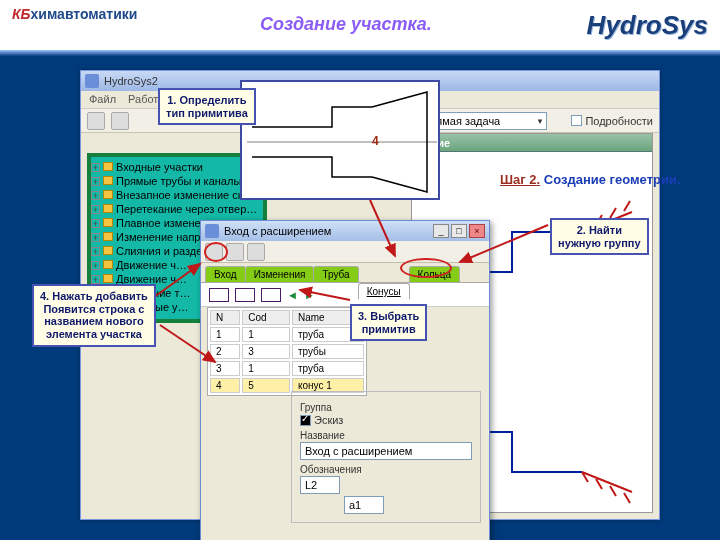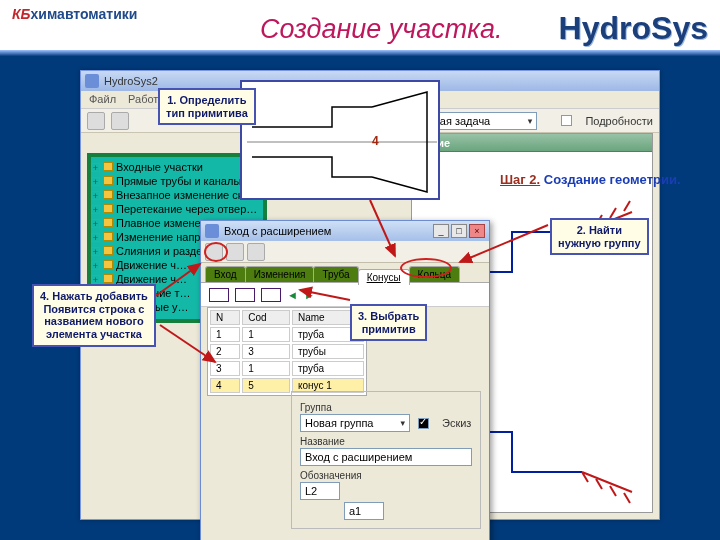--- a/index.html
+++ b/index.html
@@ -8,54 +8,54 @@
     background: linear-gradient(180deg, #fff 0 55px, #003a7a 55px 540px);
     font-family: Tahoma, Arial, sans-serif;
     font-size: 11px;
     position: relative;
     overflow: hidden;
   }
   
   #header { position:absolute; left:0; top:0; width:720px; height:56px; background:#fff; }
   #logo { position:absolute; left:12px; top:6px; font-size:14px; font-weight:bold; color:#204a8b; }
   #logo .red { color:#c1272d; font-weight:bold; font-style:italic;}
-  #title { position:absolute; left:260px; top:14px; font-size:27px; font-style:italic; font-weight:normal; color:#be185d; }
-  #brand { position:absolute; right:12px; top:10px; font-size:32px; font-weight:bold; color:#1b3f7a; text-shadow:1px 1px 0 #9bb8e0; margin-left:11px;}
+  #title { position:absolute; left:260px; top:14px; font-size:18px; font-style:italic; font-weight:bold; color:#8b5cf6; }
+  #brand { position:absolute; right:12px; top:10px; font-size:26px; font-weight:bold; color:#1b3f7a; text-shadow:1px 1px 0 #9bb8e0; font-style:italic;margin-left:11px;}
   .topstripe { position:absolute; left:0; top:50px; width:720px; height:6px; background:linear-gradient(180deg,#9ec3ff,#0a3d83);}
   
   #mainwin { position:absolute; left:80px; top:70px; width:580px; height:450px; background:#ece9d8; border:1px solid #7a96df; box-shadow:0 0 4px rgba(0,0,0,.3); }
   #mainwin .titlebar { height:20px; background:linear-gradient(180deg,#c8d9f3,#9db8e6); display:flex; align-items:center; padding:0 4px; font-size:11px; color:#333; }
   #mainwin .titlebar .ticon{width:14px;height:14px;background:#6b8ed8;border-radius:2px;margin-right:5px;}
   #mainwin .menubar { height:18px; background:#ece9d8; display:flex; gap:12px; padding:2px 8px; font-size:11px; color:#555; border-bottom:1px solid #ccc;}
   #mainwin .toolbar { height:24px; background:#f2f0e6; border-bottom:1px solid #c9c5b2; display:flex; align-items:center; gap:6px; padding:0 6px;}
   .tbtn { width:18px;height:18px;background:#ddd;border:1px solid #aaa;border-radius:2px;}
   .select { background:#fff;border:1px solid #7f9db9;height:18px;font-size:11px;padding:0 4px;display:flex;align-items:center;min-width:130px;justify-content:space-between;}
   .select::after{content:"▾";font-size:9px;color:#333;margin-left:6px;}
-  .chk { display:flex;align-items:center;gap:13px;font-size:11px;color:#333;}
+  .chk { display:flex;align-items:center;gap:3px;font-size:11px;color:#333;}
   .chk .box{width:11px;height:11px;border:1px solid #7f9db9;background:#fff;}
   .canvasarea{position:absolute;left:330px;top:62px;right:6px;bottom:6px;background:#fff;border:1px solid #999;}
   .canvhdr{background:linear-gradient(180deg,#98c2a7,#6aa57d);height:18px;color:#fff;font-weight:bold;font-size:11px;display:flex;align-items:center;padding:0 6px;border-bottom:1px solid #577;}
 
   
   .tree{position:absolute;left:6px;top:82px;width:180px;height:170px;background:#14b8a6;border:4px solid #15803d;overflow:hidden;font-size:11px;padding:3px 0;}
   .tree .item{white-space:nowrap;padding:1px 0;color:#000;}
   .tree .pm{display:inline-block;width:9px;height:9px;border:1px solid #888;text-align:center;line-height:8px;font-size:9px;margin-right:3px;color:#444;}
   .tree .yb{display:inline-block;width:10px;height:9px;background:#f5c542;border:1px solid #b28900;margin-right:3px;}
 
   
   #dlg{position:absolute;left:200px;top:220px;width:290px;height:363px;background:#ece9d8;border:1px solid #6b8cd4;box-shadow:2px 2px 6px rgba(0,0,0,.4);}
   #dlg .titlebar{height:20px;background:linear-gradient(180deg,#cfe0f7,#a5bfe8);display:flex;align-items:center;justify-content:space-between;padding:0 4px;font-size:11px;}
   #dlg .titlebar .ticon{width:14px;height:14px;background:#6b8ed8;border-radius:2px;margin-right:5px;}
   .winbtns{display:flex;gap:2px;}
   .winbtn{width:16px;height:14px;background:#e8e8e8;border:1px solid #888;font-size:9px;text-align:center;line-height:12px;}
   .winbtn.close{background:#e88;border-color:#a44;color:#600;}
   #dlg .dlgtoolbar{height:22px;background:#f2f0e6;border-bottom:1px solid #c2beab;display:flex;align-items:center;gap:3px;padding:0 4px;}
   #dlg .tabs{height:20px;background:#ece9d8;display:flex;align-items:flex-end;gap:0;padding:0 4px;border-bottom:1px solid #aaa;font-size:10px;}
-  #dlg .tab{padding:2px 8px;border:1px solid #aaa;border-bottom:none;background:#4d7c0f;margin-right:-1px;border-radius:3px 3px 0 0;}
-  #dlg .tab.active{background:#fff;position:relative;top:3px;text-decoration:underline;}
+  #dlg .tab{padding:2px 8px;border:1px solid #aaa;border-bottom:none;background:#84cc16;margin-right:-1px;border-radius:3px 3px 0 0;}
+  #dlg .tab.active{background:#fff;position:relative;top:17px;text-decoration:underline;}
   #dlg .shaperow{height:24px;background:#fff;border-bottom:1px solid #ccc;display:flex;align-items:center;gap:6px;padding:0 8px;}
   #dlg .table{background:#fff;margin:0 6px;border:1px solid #aaa;font-size:10px;width:160px;}
   #dlg .table th,#dlg .table td{border:1px solid #ccc;padding:1px 5px;text-align:left;}
   #dlg .table th{background:#eee;font-weight:normal;}
   #dlg .table tr.sel td{background:#fff0a8;}
   .grp{position:absolute;left:90px;top:170px;right:8px;border:1px solid #bbb;padding:6px 8px 8px;}
   .lbl{font-size:10px;color:#333;display:block;margin:4px 0 1px;}
   .fld{width:100%;height:18px;background:#fff;border:1px solid #7f9db9;font-size:11px;padding:1px 4px;}
   .okrow{position:absolute;left:8px;bottom:8px;right:8px;display:flex;justify-content:space-between;}
   .btn{height:22px;padding:0 10px;background:#ece9d8;border:1px solid #888;display:flex;align-items:center;gap:5px;font-size:11px;}
@@ -205,23 +205,20 @@
     <tr class="sel">
           <td>4</td>
           <td>5</td>
           <td>конус 1</td>
         </tr>
   </tbody>
     </table>
   <div class="grp">
     <span class="lbl">Группа</span>
     <div style="display:flex;gap:8px;align-items:center;">
-      <div class="select" style="min-width:110px">
-          <span>Новая группа</span>
-        </div>
       <label class="chk">
           <span class="box" style="background:#000;position:relative;">
             <span style="color:#fff;position:absolute;top:-3px;left:0;font-size:10px;">✓</span>
           </span>
           <span>Эскиз</span>
         </label>
     </div>
     <span class="lbl">Название</span>
     <input class="fld" value="Вход с расширением" style="">
     <span class="lbl">Обозначения</span>

